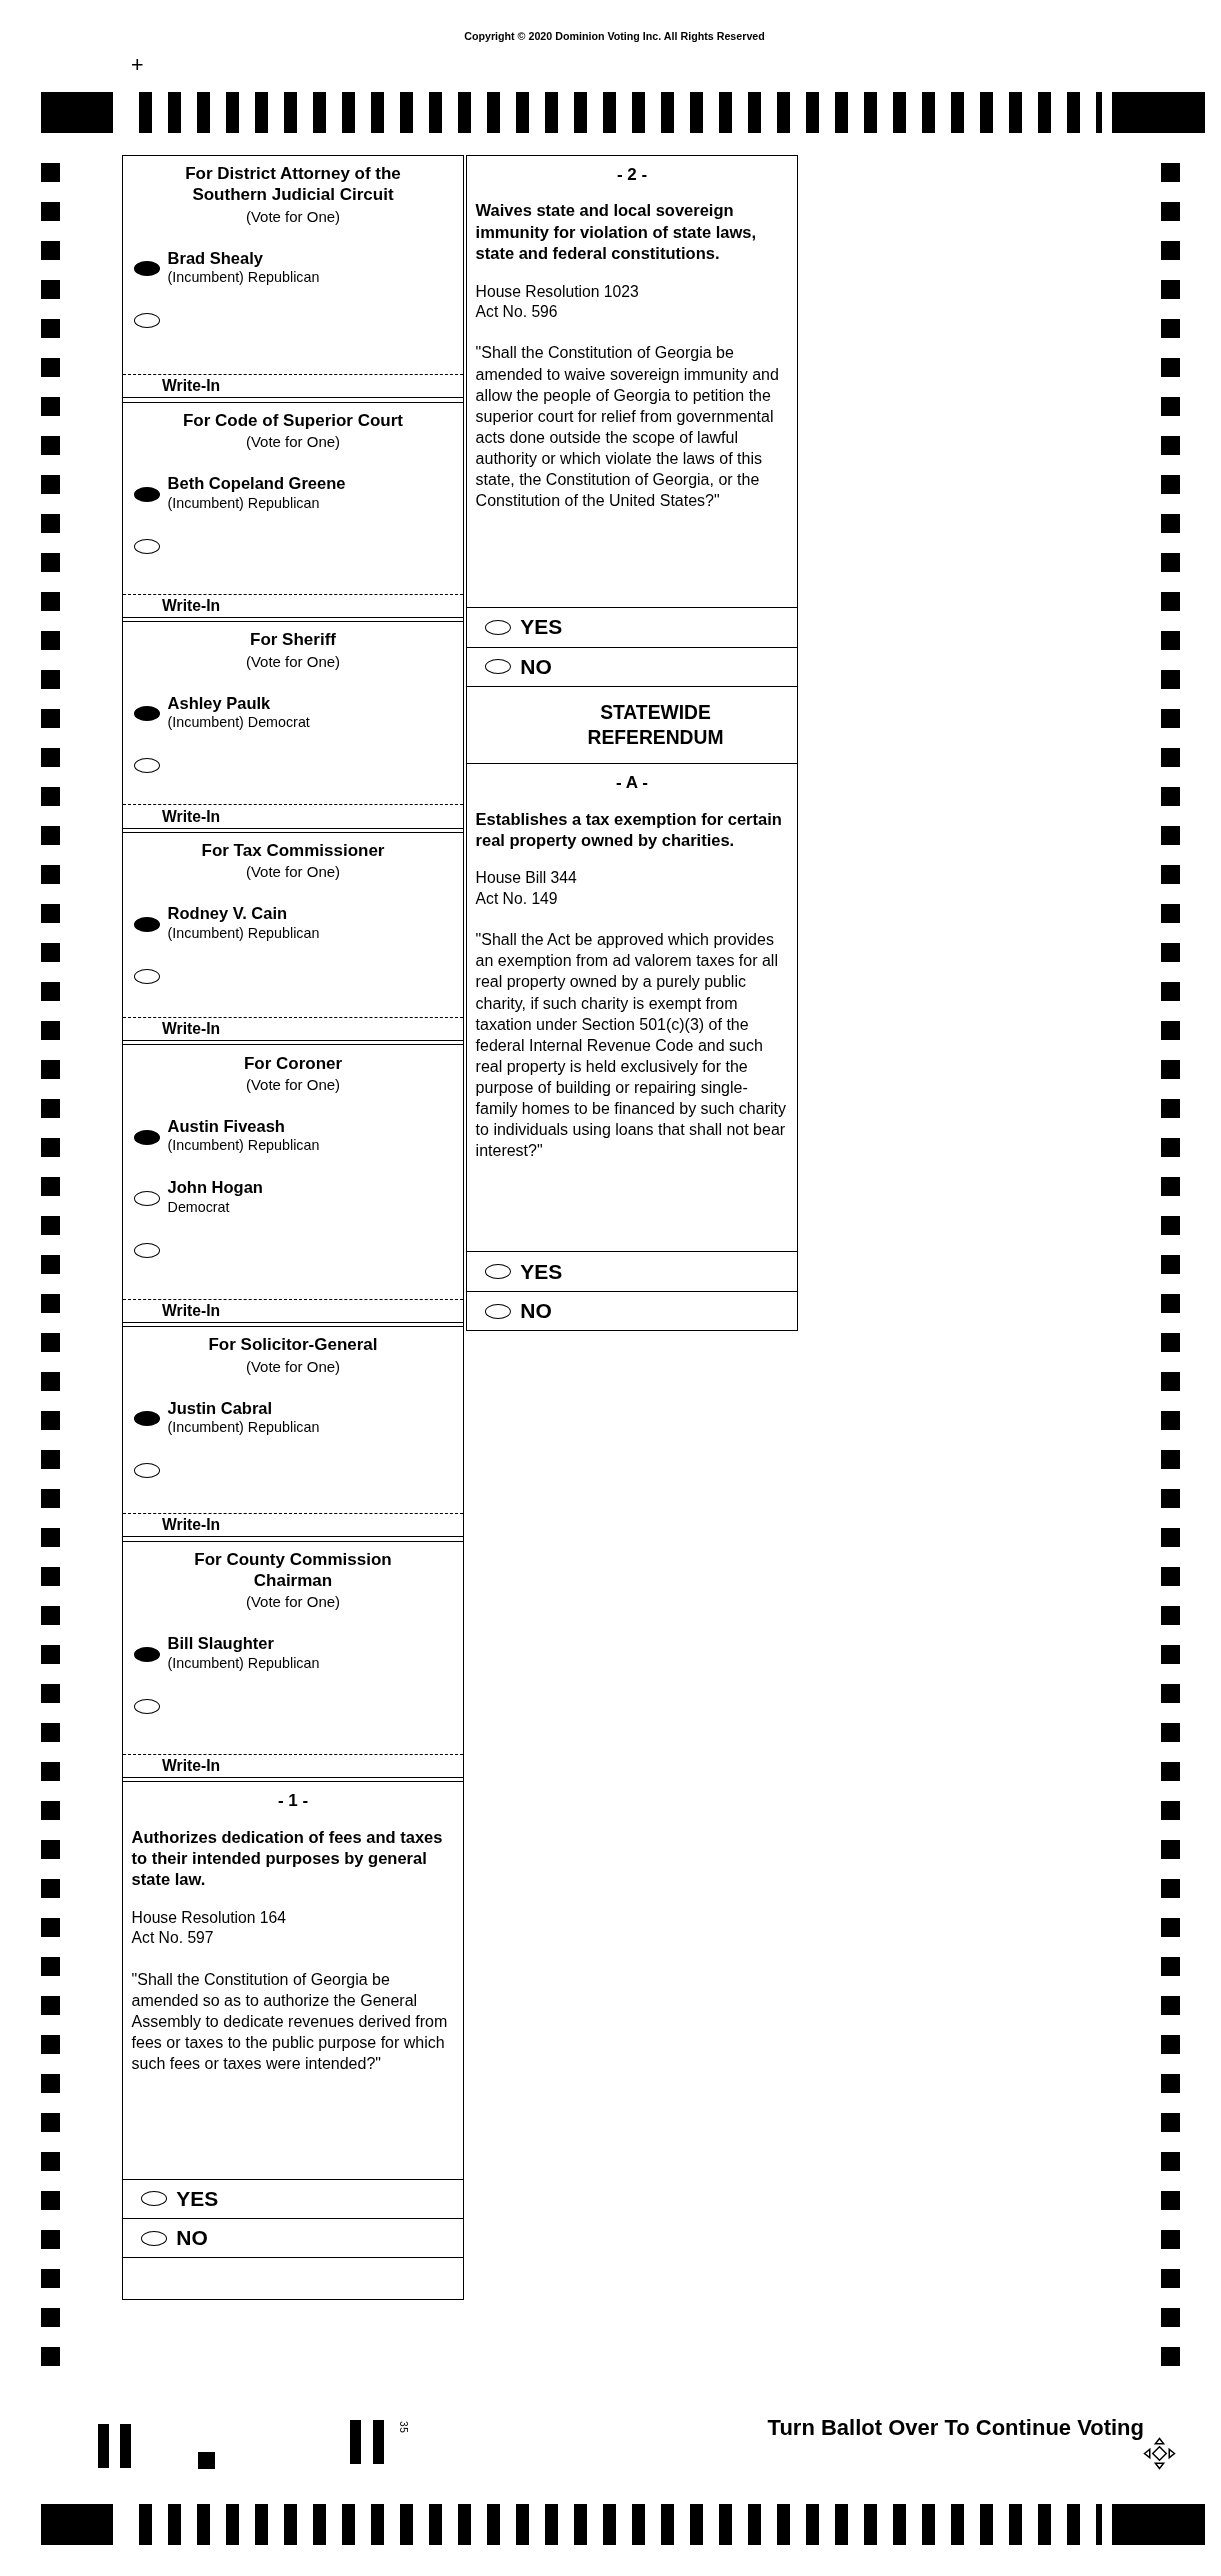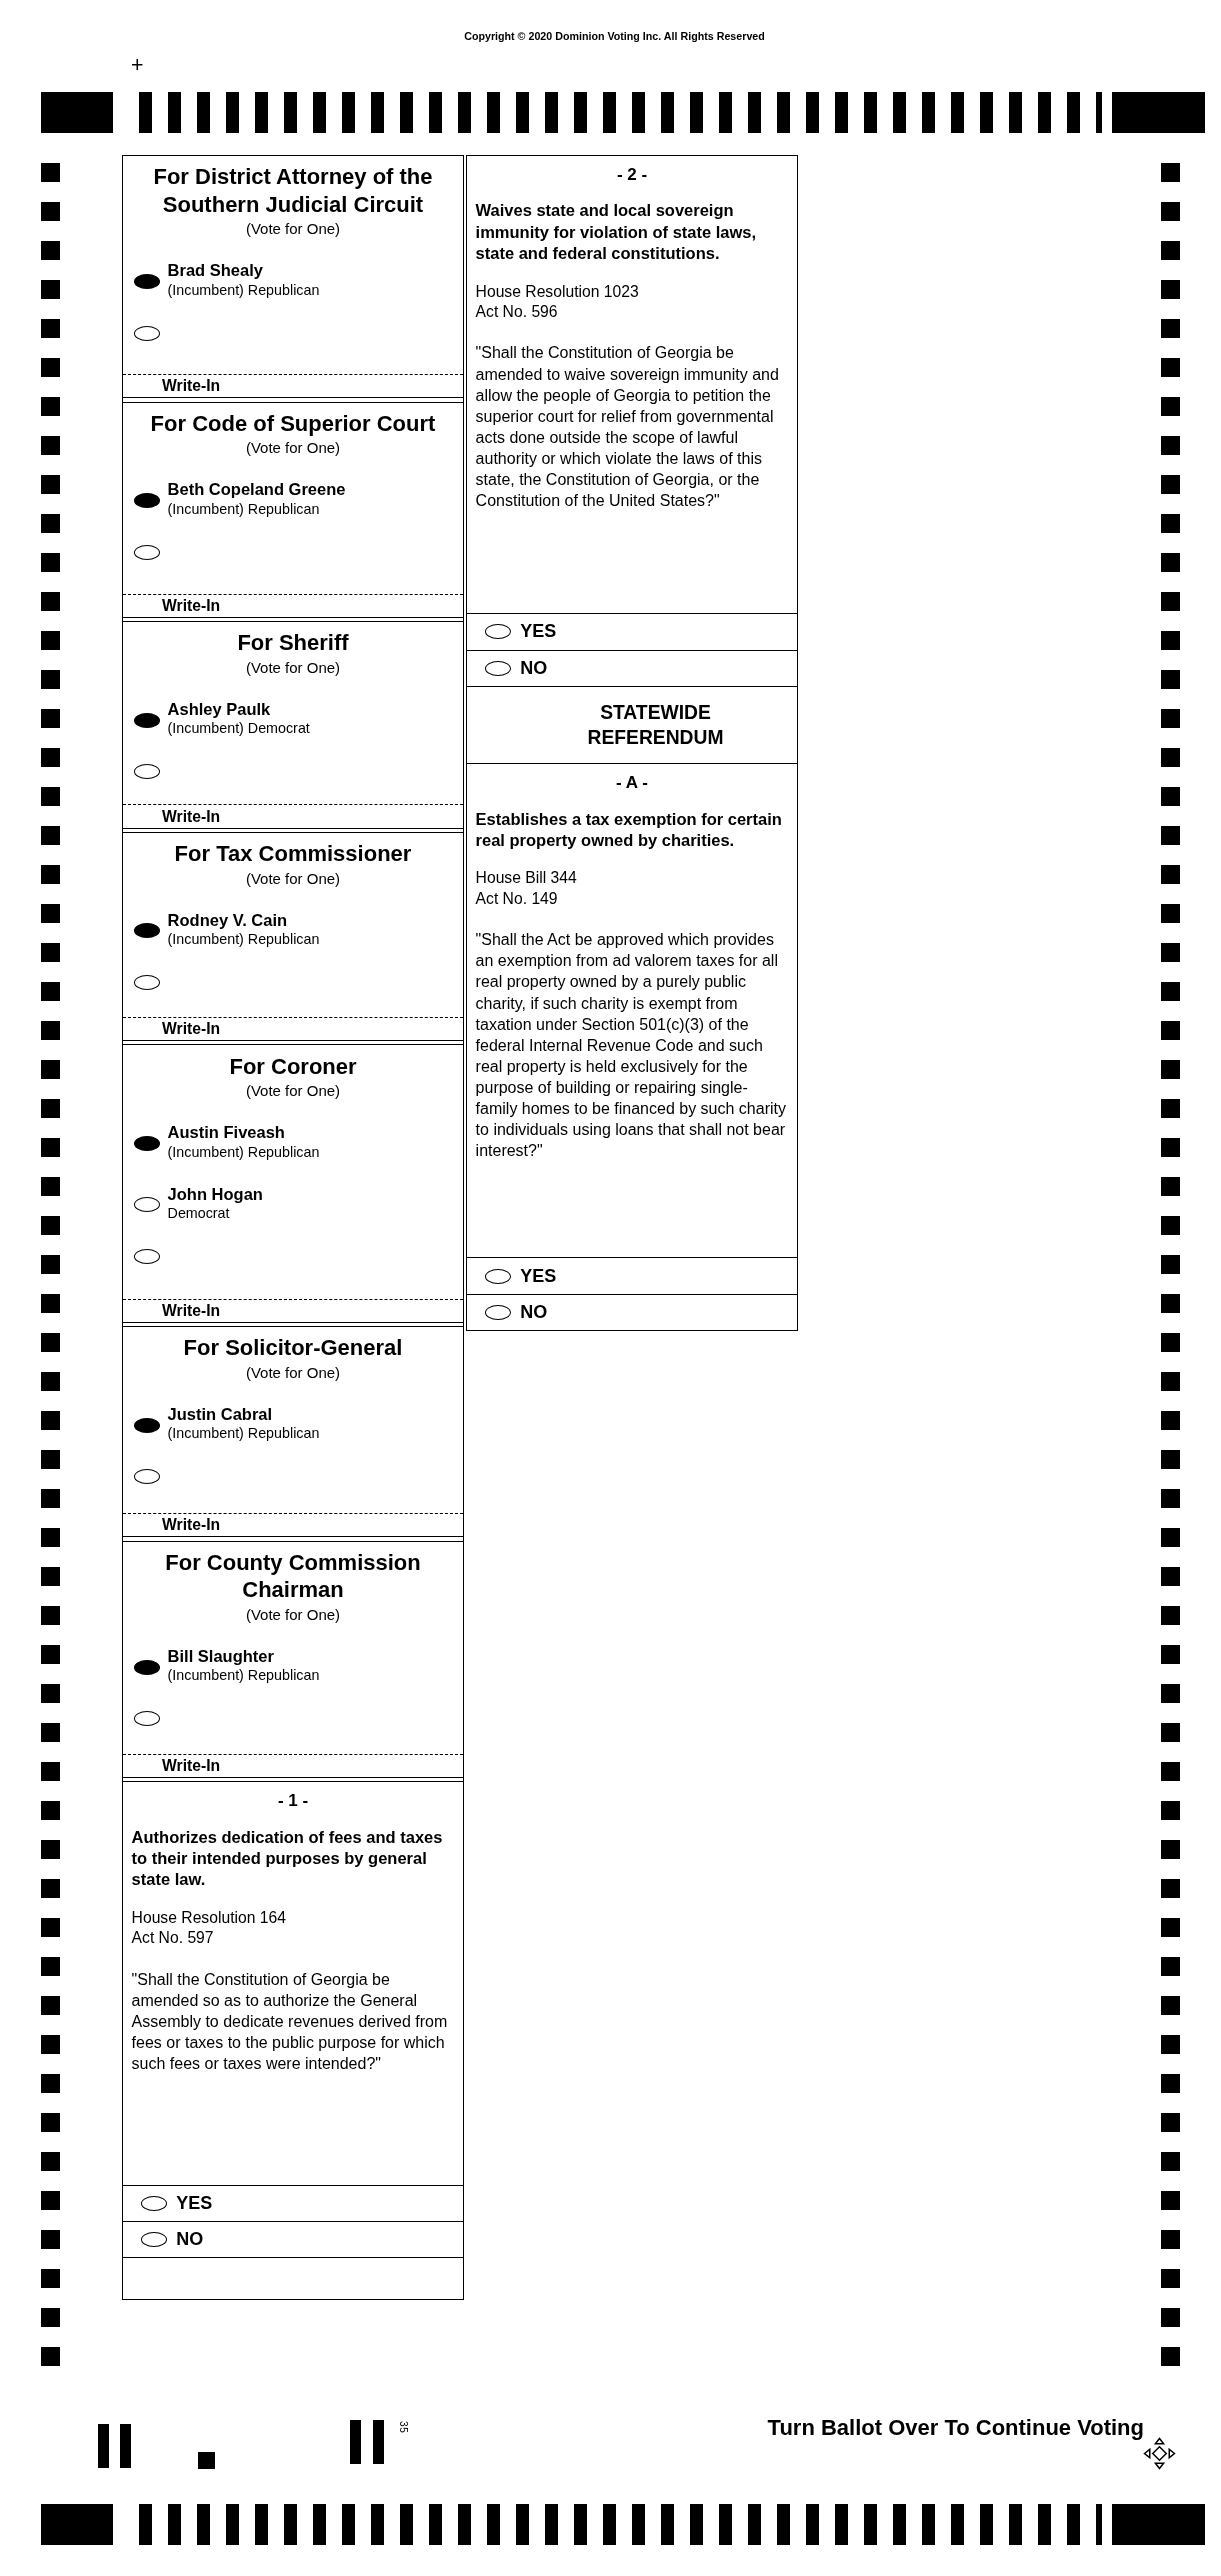--- a/index.html
+++ b/index.html
@@ -25,21 +25,21 @@
     background:repeating-linear-gradient(180deg,#000 0 19.3px,transparent 19.3px 39px); }
   .tm-col.left { left:41px; } .tm-col.right { left:1161px; }
   
   .col { position:absolute; top:155px; }
   .col-left  { left:122px; width:342px; }
   .col-right { left:466px; width:332px; }
   .box { border:1.4px solid #000; background:#fff; display:flex; flex-direction:column;
     overflow:hidden; margin-top:-1.4px; }
   .col .box:first-child { margin-top:0; }
   
-  .title { font-weight:bold; font-size:22px; line-height:1.25; text-align:center;
+  .title { font-weight:bold; font-size:17px; line-height:1.25; text-align:center;
     margin:7.2px 5.7px 0; white-space:pre-line; }
   .votefor { text-align:center; font-size:15px; margin-top:2.1px; }
   .cand { display:flex; align-items:center; margin:24px 7.2px 0 11.4px; }
   .oval { flex:0 0 auto; width:26px; height:15px; border:1.4px solid #000;
     border-radius:50%; background:#fff; margin-top:2.9px; }
   .oval.filled { background:#000; }
   .ctext { margin-left:7.2px; }
   .cname { display:block; font-weight:bold; font-size:16.5px; line-height:1.15; }
   .cparty { display:block; font-size:14.3px; line-height:1.2; margin-top:1.4px; }
   .writein { margin-top:auto; }
@@ -53,21 +53,21 @@
     white-space:pre-line; }
   
   .mnum { text-align:center; font-weight:bold; font-size:17px; margin-top:8.6px; }
   .msummary { font-weight:bold; font-size:16.5px; line-height:1.3; margin:15.7px 10px 0 8.6px; }
   .mrefs { font-size:15.7px; line-height:1.3; margin:17px 10px 0 8.6px; }
   .mquestion { font-size:16px; line-height:1.32; margin:20px 8.6px 0 8.6px; }
   .choices { margin-top:auto; }
   .choice { display:flex; align-items:center; border-top:0.7px solid #000;
     padding:7.2px 0 7.2px 18px; }
   .choice .oval { margin-top:0; }
-  .choice-label { font-weight:bold; font-size:18px; margin-left:9.3px; }
+  .choice-label { font-weight:bold; font-size:21px; margin-left:9.3px; }
   .choices.underlined .choice:last-child { border-bottom:0.7px solid #000; }
   .pad-bottom { padding-bottom:41px; }
 </style>
 </head>
 <body>
 
 <div class="page">
 
   <div class="copyright">Copyright © 2020 Dominion Voting Inc. All Rights Reserved</div>
   <div class="plus-mark">+</div>

